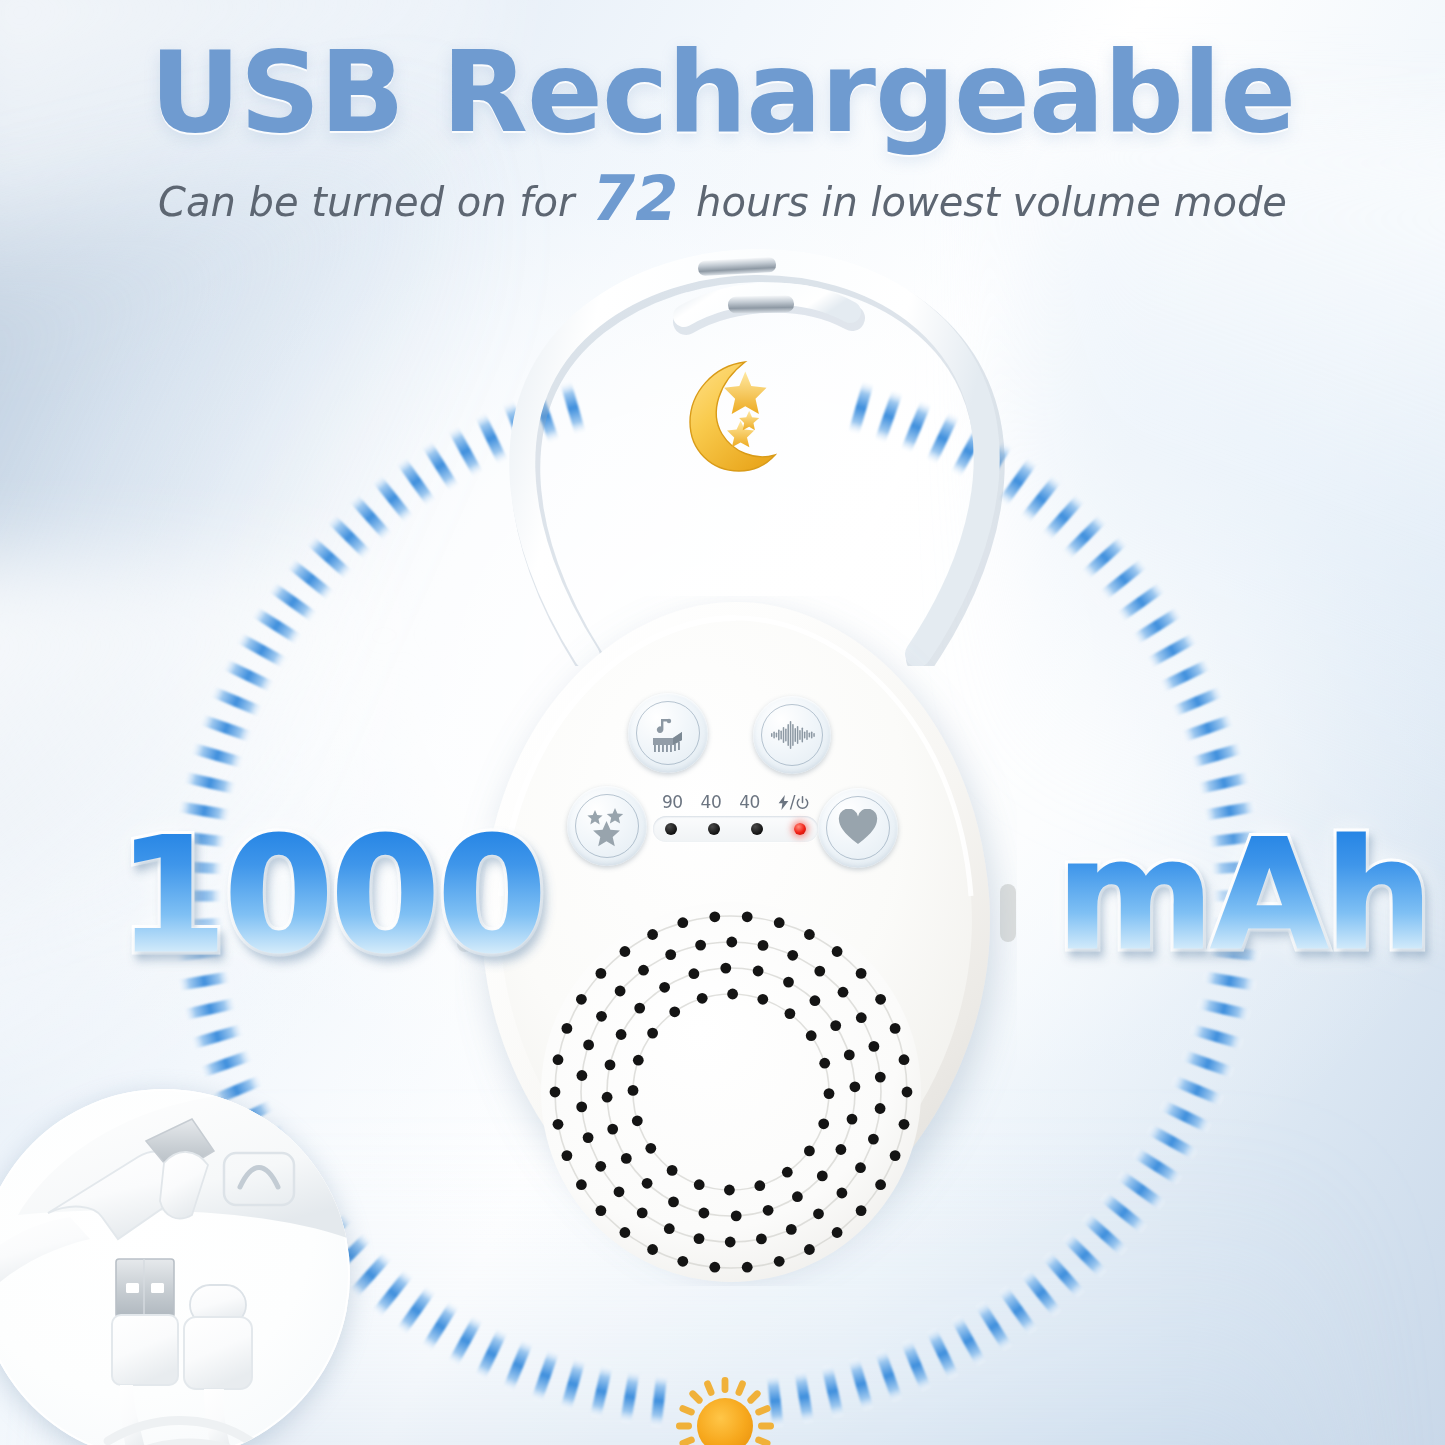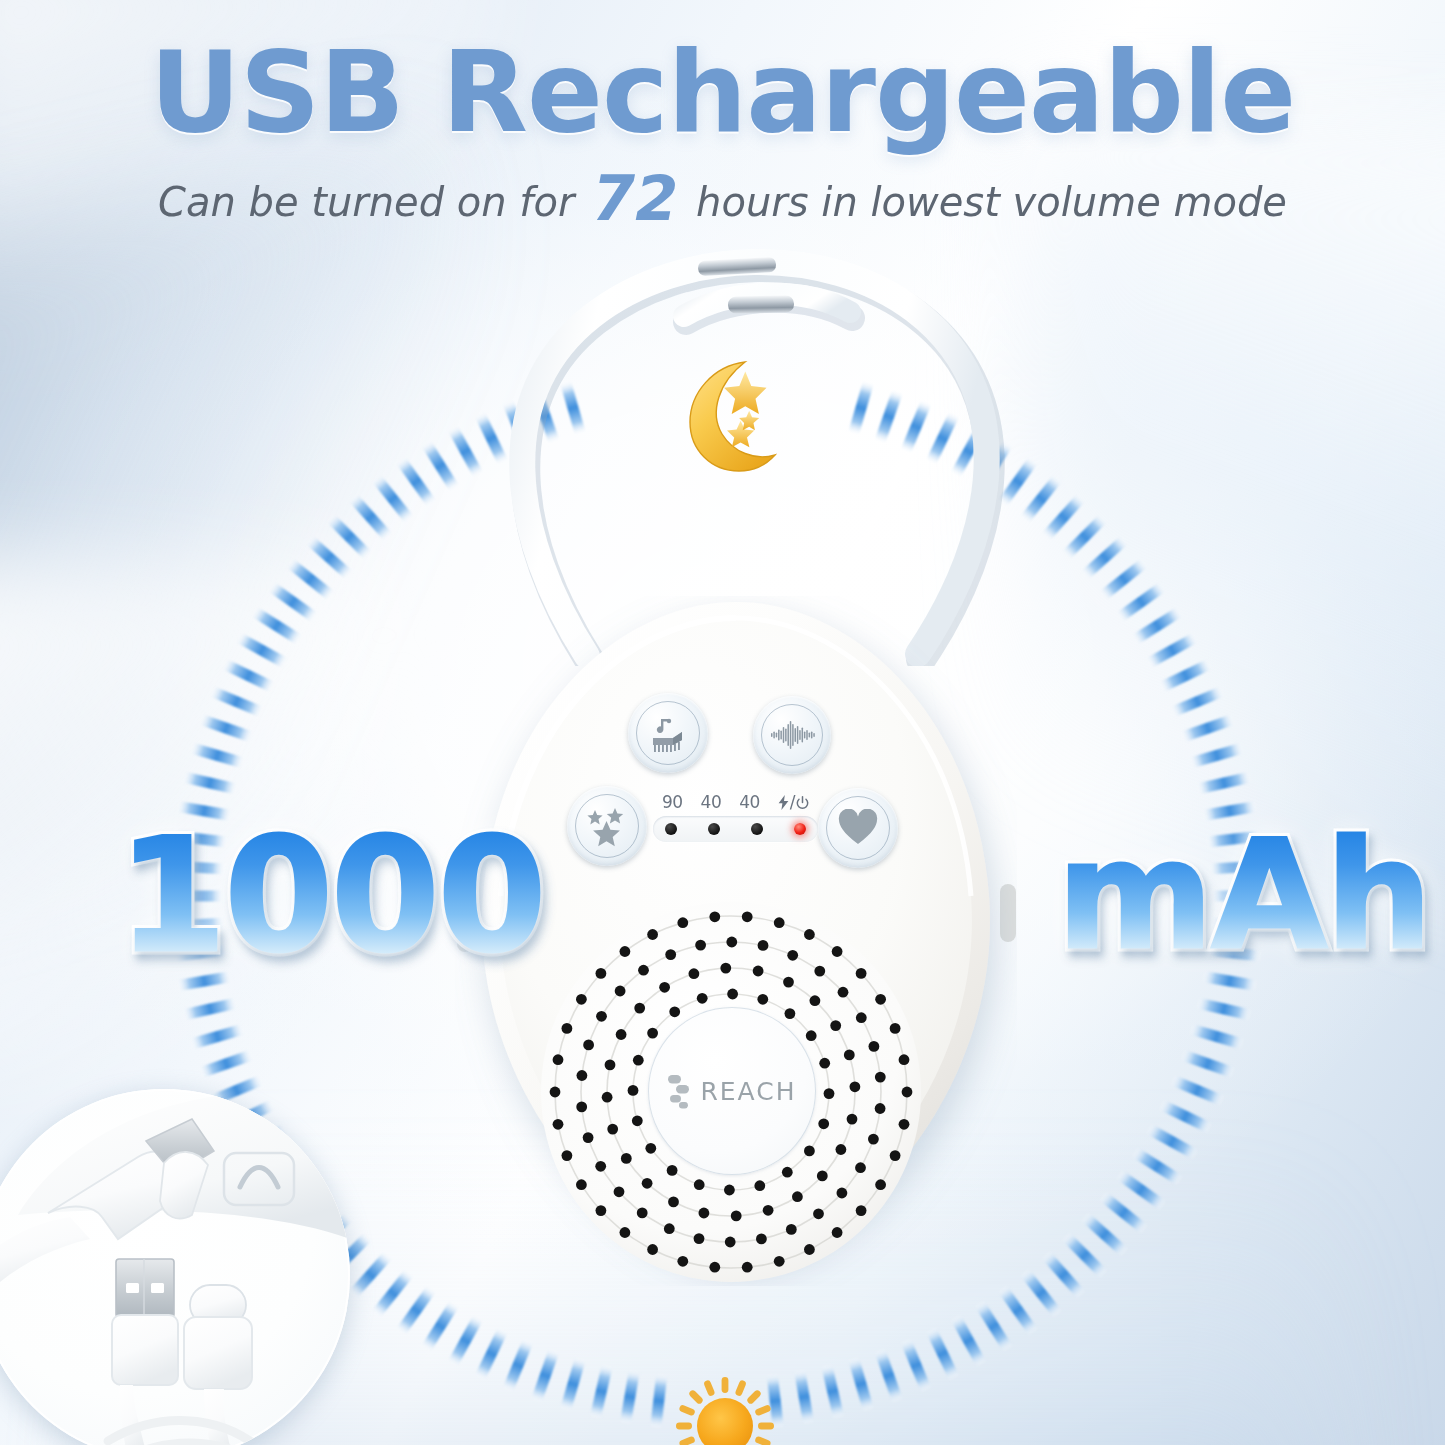--- a/index.html
+++ b/index.html
@@ -751,31 +751,20 @@
             <circle cx="162.2" cy="97.3" r="5.4"></circle>
             <circle cx="192.6" cy="93.0" r="5.4"></circle>
             <circle cx="222.8" cy="98.3" r="5.4"></circle>
             <circle cx="249.9" cy="112.6" r="5.4"></circle>
             <circle cx="271.2" cy="134.7" r="5.4"></circle>
             <circle cx="284.7" cy="162.2" r="5.4"></circle>
             <circle cx="289.0" cy="192.6" r="5.4"></circle>
           </g>
       </svg>
 
-      <div id="brand-badge">
-        <svg width="28" height="40" viewBox="0 0 28 40">
-          <g fill="#b4bbc0">
-            <rect x="1" y="4" width="13" height="8.5" rx="4.2"></rect>
-            <rect x="9" y="14" width="13" height="8.5" rx="4.2"></rect>
-            <rect x="3" y="24" width="11" height="7.5" rx="3.7"></rect>
-            <rect x="12" y="31" width="9" height="6.5" rx="3.2"></rect>
-          </g>
-        </svg>
-        <span id="brand-text">REACH</span>
-      </div>
     </div>
   </div>
 
   <div class="wordmark-shell" id="wm-1000-shell">1000</div>
   <div class="wordmark" id="wm-1000">1000</div>
   <div class="wordmark-shell" id="wm-mah-shell">mAh</div>
   <div class="wordmark" id="wm-mah">mAh</div>
 
   <div id="usb-inset">
     <svg viewBox="0 0 372 372">

